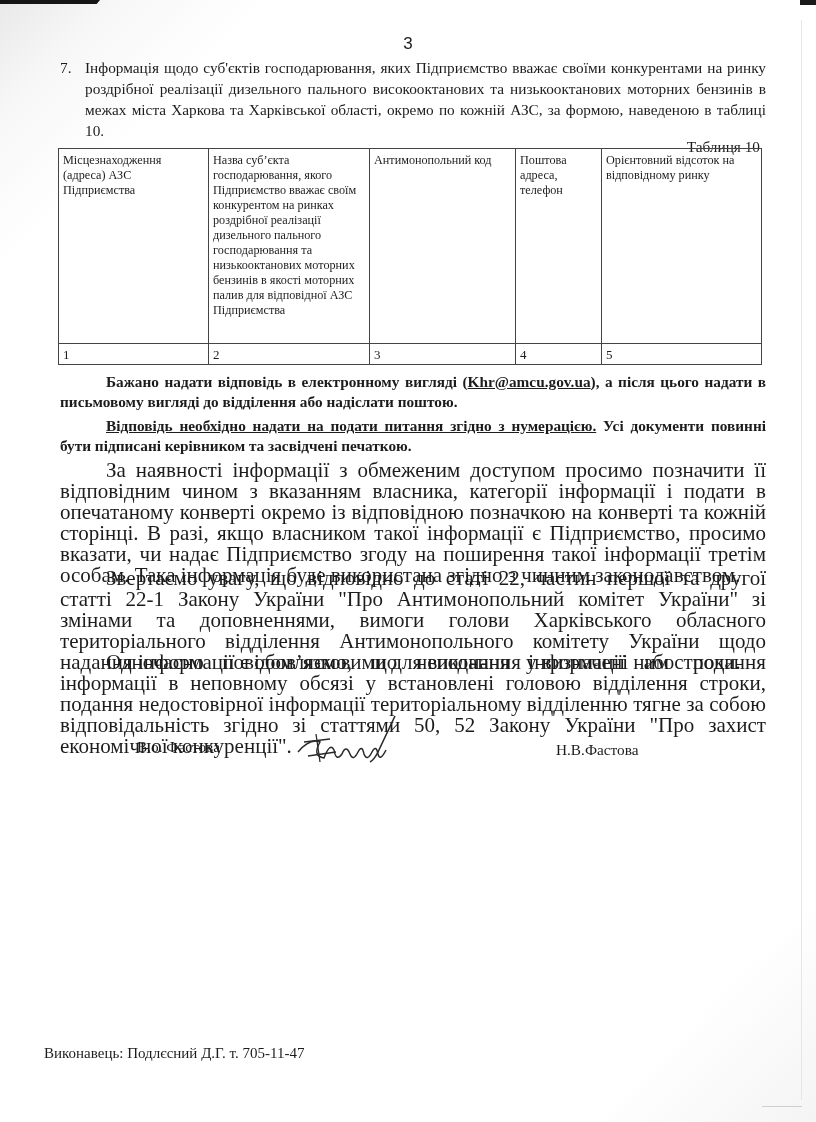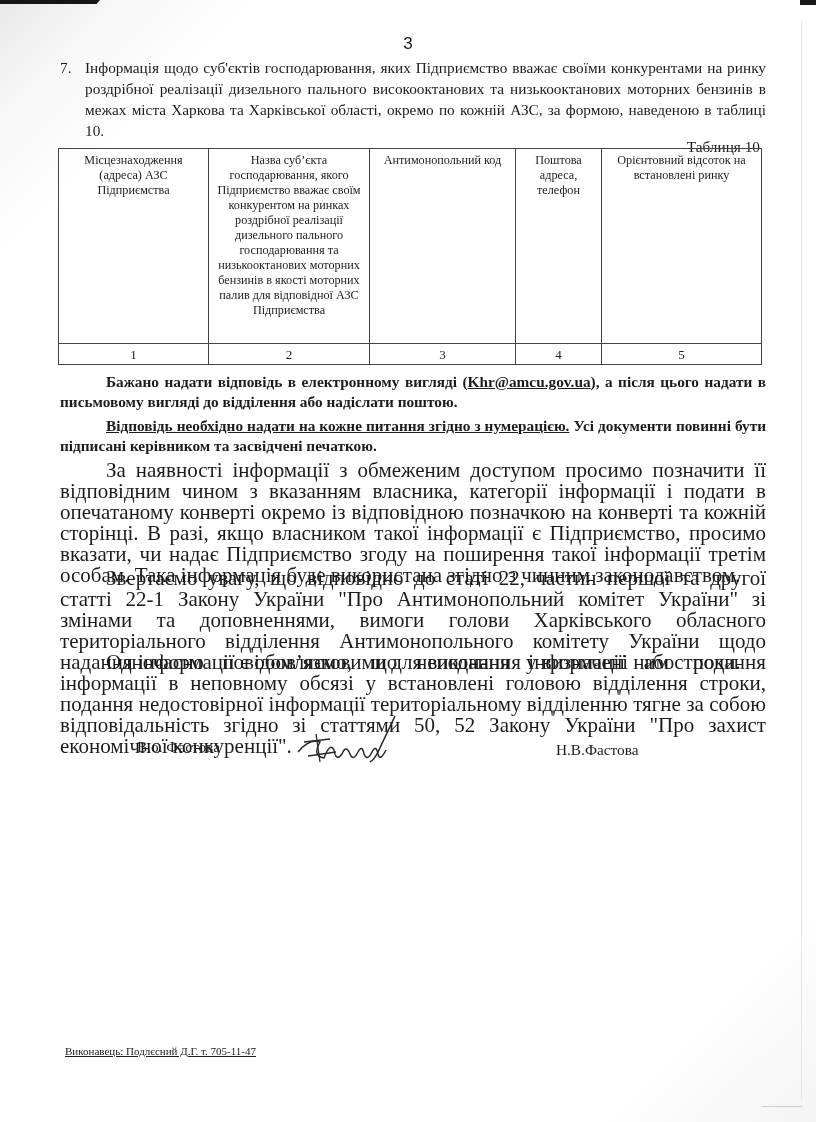--- a/index.html
+++ b/index.html
@@ -39,39 +39,39 @@
   .item14 .txt { display: block; padding-left: 25px; text-indent: 0; }
   .table-caption {
     position: absolute; right: 56px; top: 138px; font-size: 15.3px;
   }
   table.t10 {
     position: absolute; left: 58px; top: 148px; width: 703px;
     border-collapse: collapse; table-layout: fixed;
     font-size: 12.2px; line-height: 15px;
   }
   table.t10 td {
-    border: 1.3px solid #444; vertical-align: top; text-align: center; padding: 4px 4px 0 4px;
+    border: 1.3px solid #444; vertical-align: top; padding: 4px 4px 0 4px;
   }
   table.t10 tr.head td { height: 190px; }
   table.t10 tr.nums td { height: 18px; padding: 1px 4px; font-size: 13px; vertical-align: middle; }
   .bold-block {
     position: absolute; left: 60px; width: 706px; font-weight: bold;
     font-size: 15.3px; line-height: 20px; text-align: justify;
   }
   .para {
     position: absolute; left: 60px; width: 706px;
     font-size: 21px; line-height: 21px; text-align: justify;
   }
   .indent { text-indent: 46px; }
   .u { text-decoration: underline; }
   .sig-left { position: absolute; left: 137px; top: 738px; font-size: 15.3px; }
   .sig-right { position: absolute; left: 556px; top: 741px; font-size: 15.3px; }
   .signature { position: absolute; left: 290px; top: 712px; width: 125px; height: 62px; }
   .executor {
-    position: absolute; left: 65px; top: 1045px; font-size: 11px; text-decoration: underline;
+    position: absolute; left: 44px; top: 1045px; font-size: 15px;
   }
 </style>
 </head>
 <body>
 
 <div class="scan-shade"></div>
 <div class="corner-tl"></div>
 <div class="corner-tr"></div>
 <div class="edge-right"></div>
 <div class="edge-bottom"></div>
@@ -92,35 +92,35 @@
       <col style="width:146px">
       <col style="width:86px">
       <col style="width:160px">
   </colgroup>
   <tbody>
       <tr class="head">
     <td>Місцезнаходження (адреса) АЗС Підприємства</td>
     <td>Назва суб’єкта господарювання, якого Підприємство вважає своїм конкурентом на ринках роздрібної реалізації дизельного пального господарювання та низькооктанових моторних бензинів в якості моторних палив для відповідної АЗС Підприємства</td>
     <td>Антимонопольний код</td>
     <td>Поштова адреса, телефон</td>
-    <td>Орієнтовний відсоток на встановлені ринку</td>
+    <td>Орієнтовний відсоток на відповідному ринку</td>
   </tr>
   <tr class="nums">
     <td>1</td>
     <td>2</td>
     <td>3</td>
     <td>4</td>
     <td>5</td>
   </tr>
 </tbody>
   </table>
 
 <div class="bold-block indent" style="top:372px;"><span>Бажано надати відповідь в електронному вигляді (</span><span class="u">Khr@amcu.gov.ua</span><span>), а після цього надати в письмовому вигляді до відділення або надіслати поштою.</span></div>
 
-<div class="bold-block indent" style="top:416px;"><span class="u">Відповідь необхідно надати на кожне питання згідно з нумерацією.</span><span> Усі документи повинні бути підписані керівником та засвідчені печаткою.</span></div>
+<div class="bold-block indent" style="top:416px;"><span class="u">Відповідь необхідно надати на подати питання згідно з нумерацією.</span><span> Усі документи повинні бути підписані керівником та засвідчені печаткою.</span></div>
 
 <div class="para indent" style="top:460px;">За наявності інформації з обмеженим доступом просимо позначити її відповідним чином з вказанням власника, категорії інформації і подати в опечатаному конверті окремо із відповідною позначкою на конверті та кожній сторінці. В разі, якщо власником такої інформації є Підприємство, просимо вказати, чи надає Підприємство згоду на поширення такої інформації третім особам. Така інформація буде використана згідно з чинним законодавством.</div>
 <div class="para indent" style="top:568px;">Звертаємо увагу, що відповідно до статі 22, частин першої та другої статті 22-1 Закону України "Про Антимонопольний комітет України" зі змінами та доповненнями, вимоги голови Харківського обласного територіального відділення Антимонопольного комітету України щодо надання інформації є обов’язковими для виконання у визначені ним строки.</div>
 <div class="para indent" style="top:652px;">Одночасно повідомляємо, що неподання інформації або подання інформації в неповному обсязі у встановлені головою відділення строки, подання недостовірної інформації територіальному відділенню тягне за собою відповідальність згідно зі статтями 50, 52 Закону України "Про захист економічної конкуренції".</div>
 
 <div class="sig-left">В.о. Фастова</div>
 <svg class="signature" viewBox="0 0 125 62">
   <path d="M105 4 L88 40 Q84 48 80 50" fill="none" stroke="#2a2a2a" stroke-width="1.6"></path>
   <path d="M8 40 Q20 26 30 30 Q22 44 34 46 Q40 30 44 38 Q46 50 52 42 Q56 32 60 42 Q63 50 68 40 Q72 32 74 42 Q77 50 82 40 Q86 32 88 42 Q90 50 96 38" fill="none" stroke="#2a2a2a" stroke-width="1.5"></path>
   <path d="M14 30 L40 27 M18 44 L46 40 M26 22 L30 50" fill="none" stroke="#2a2a2a" stroke-width="1.3"></path>

